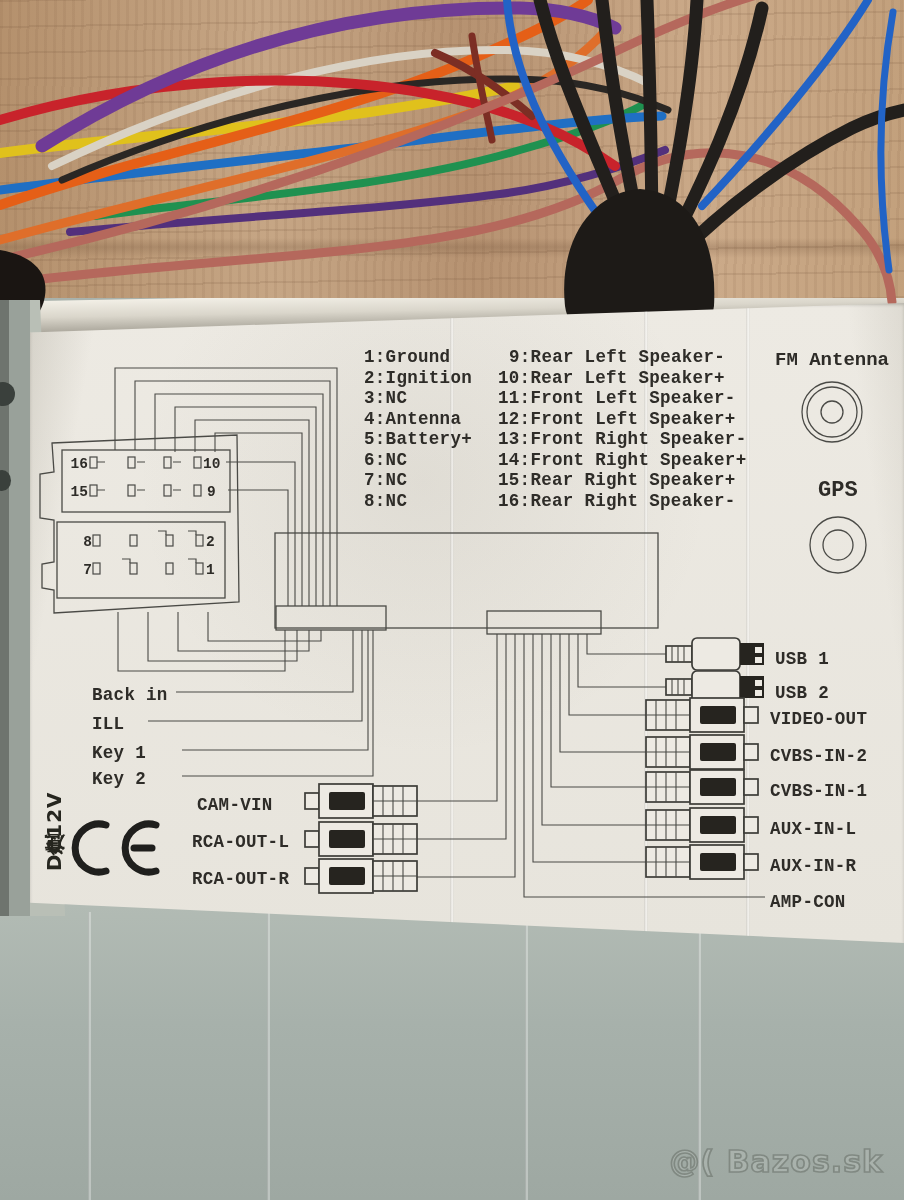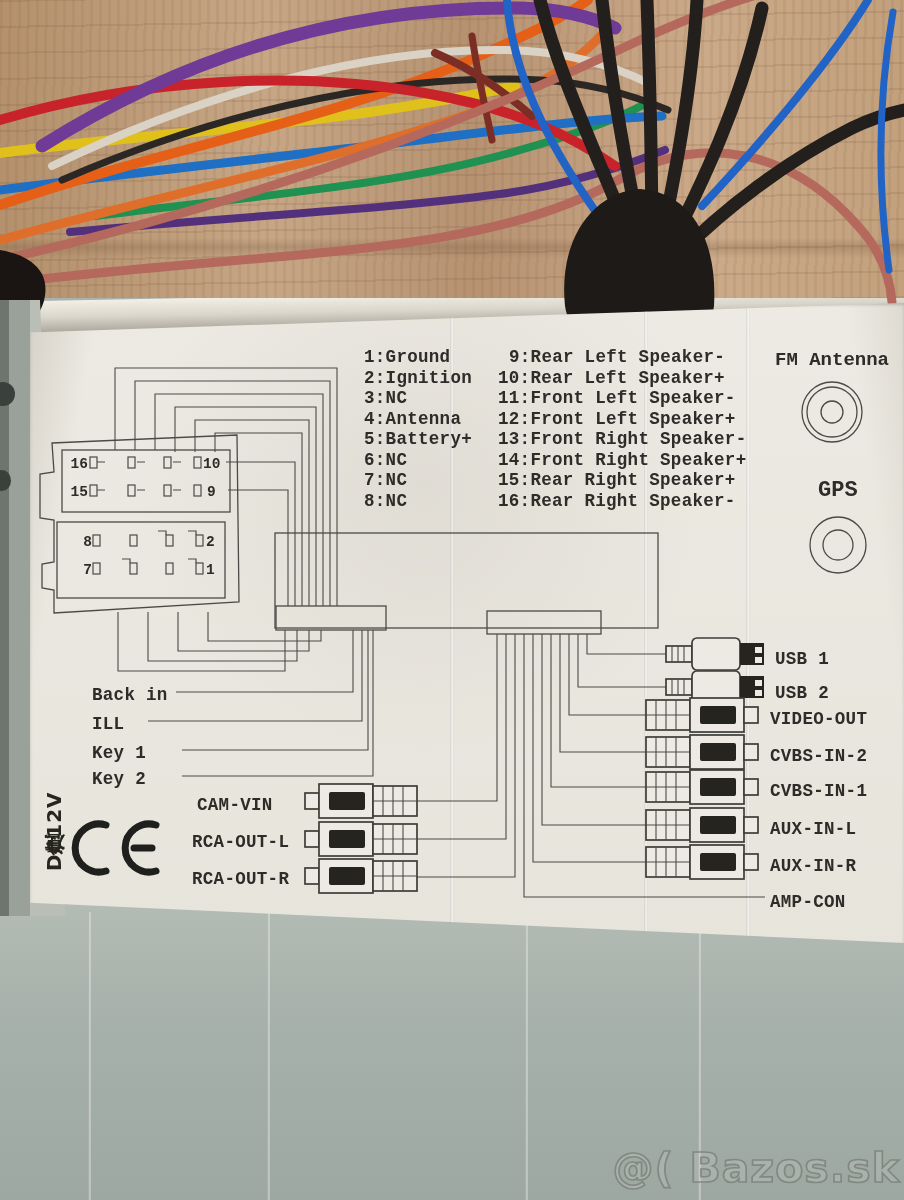--- a/index.html
+++ b/index.html
@@ -52,22 +52,22 @@
   .fs15{font-size:14.5px;}
   .fs19{font-size:19px;}
   .fs22{font-size:22px;}
   .ce{stroke:#1f1f1d;stroke-width:7;fill:none;stroke-linecap:round;}
 
   
   .warning{position:absolute;left:40px;top:733px;height:140px;z-index:6;
     writing-mode:vertical-rl;transform:rotate(180deg);
     font-family:"DejaVu Sans",sans-serif;font-size:20px;font-weight:700;
     color:#26261f;letter-spacing:1px;}
-  .watermark{position:absolute;right:4px;top:1144px;z-index:5;
-    font-family:"DejaVu Sans",sans-serif;font-size:41px;font-weight:700;letter-spacing:1px;
+  .watermark{position:absolute;right:21px;top:1144px;z-index:5;
+    font-family:"DejaVu Sans",sans-serif;font-size:30px;font-weight:700;letter-spacing:1px;
     color:rgba(225,230,225,.14);-webkit-text-stroke:1.7px rgba(122,130,123,.85);}
 </style>
 </head>
 <body>
 
 <div class="screen">
 
   <div class="chassis-shade"></div>
   <div class="seam" style="left:88px"></div>
   <div class="seam" style="left:267px"></div>

